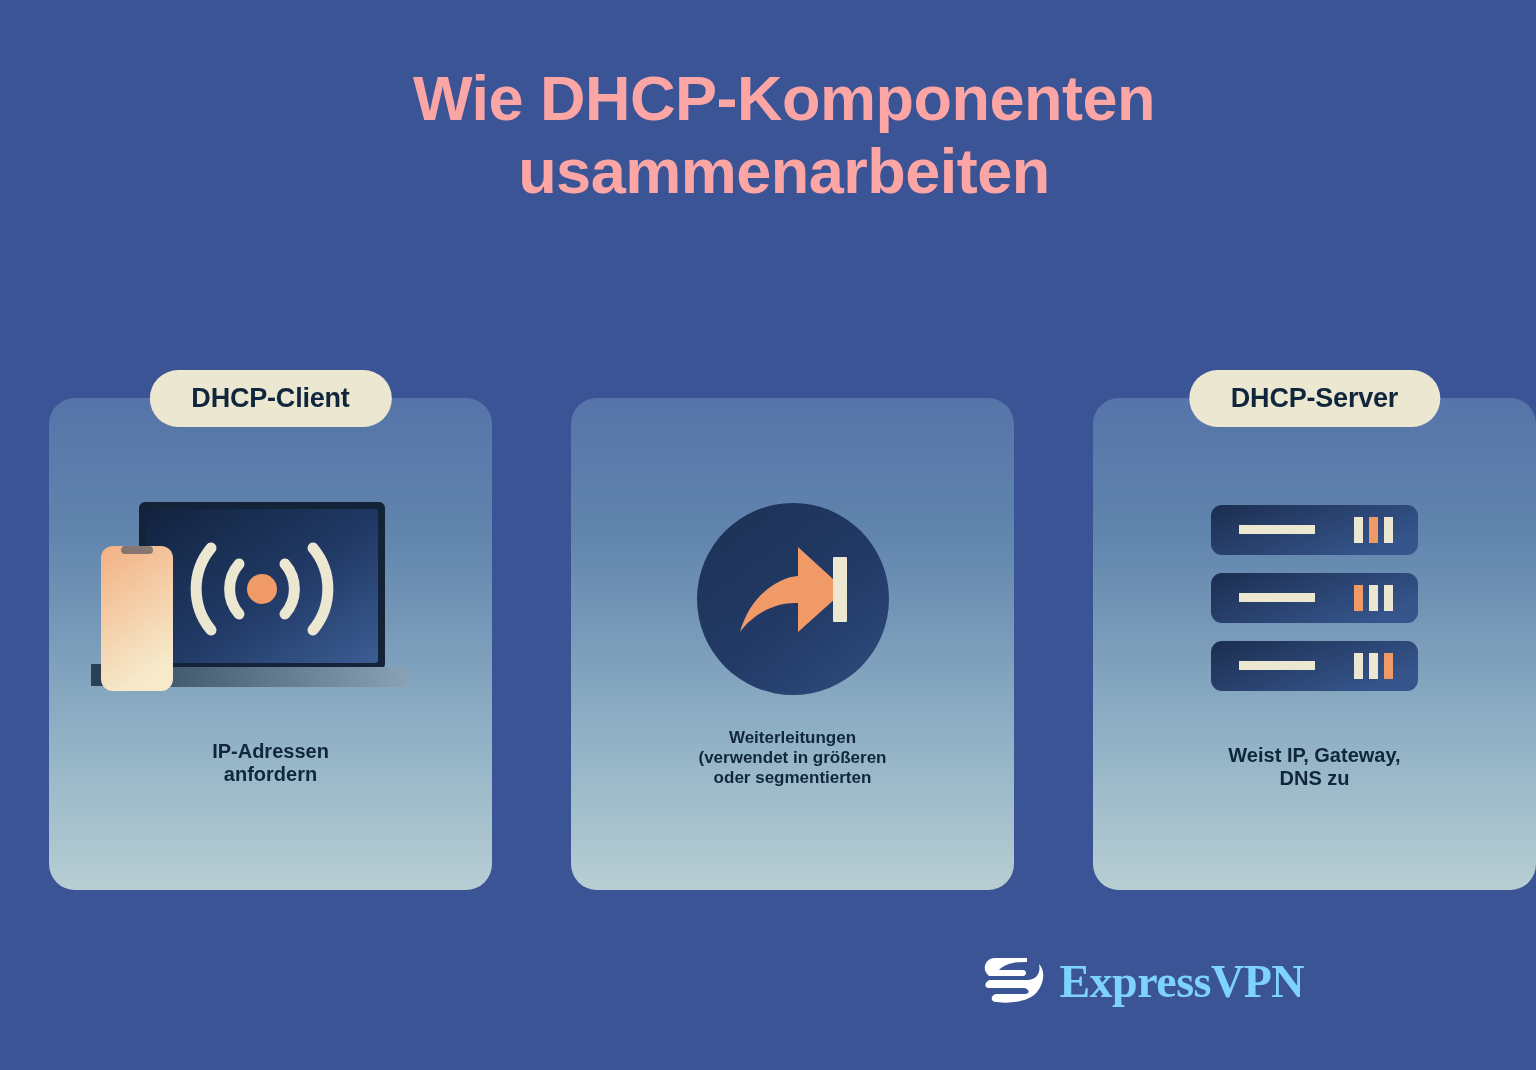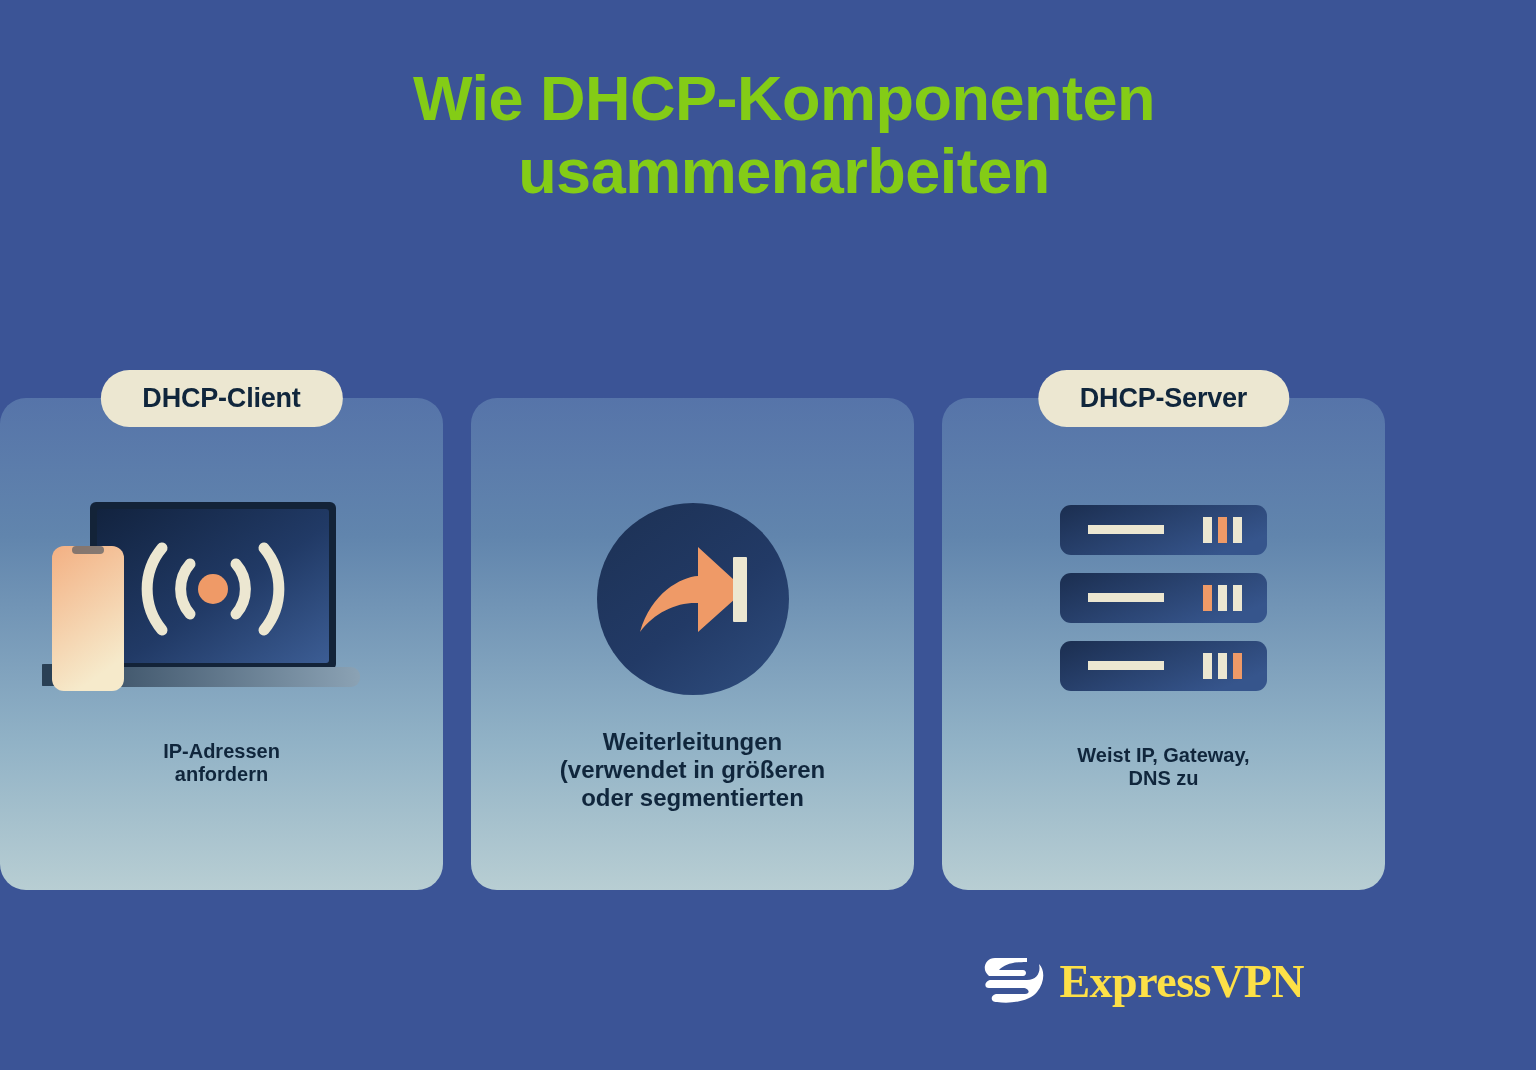--- a/index.html
+++ b/index.html
@@ -18,38 +18,38 @@
 
   
   .title-wrap {
     position: absolute;
     top: 62px;
     left: 0;
     width: 1536px;
     text-align: center;
   }
   .title-line {
-    color: #84cc16;
+    color: #fca5a5;
     font-size: 63px;
     font-weight: bold;
     line-height: 1.16;
     letter-spacing: -0.5px;
     padding-left: 32px;
   }
 
   
   .cards {
     position: absolute;
     top: 398px;
     left: 0;
     width: 1536px;
     height: 492px;
     display: flex;
-    justify-content: flex-start;
-    gap: 28px;
+    justify-content: flex-end;
+    gap: 79px;
   }
 
   .card {
     position: relative;
     width: 443px;
     height: 492px;
     border-radius: 26px;
     background: linear-gradient(to bottom, #5674a9 0%, #6185ad 28%, #91b2c6 70%, #b8ced3 100%);
     display: flex;
     flex-direction: column;
@@ -84,34 +84,34 @@
 
   .caption {
     color: #10263c;
     font-size: 20px;
     font-weight: bold;
     line-height: 1.17;
     text-align: center;
     padding: 0 18px;
   }
   .cap-client { margin-top: 36px; }
-  .cap-relay  { margin-top: 24px; font-size: 24px; }
+  .cap-relay  { margin-top: 24px; font-size: 17px; }
   .cap-server { margin-top: 40px; }
 
   
   .logo {
     position: absolute;
     right: 232px;
     bottom: 62px;
     display: flex;
     align-items: center;
     gap: 14px;
   }
   .logo-word {
-    color: #fde047;
+    color: #7dd3fc;
     font-family: "Liberation Serif", serif;
     font-size: 46px;
     font-weight: bold;
     letter-spacing: -0.5px;
   }
 </style>
 </head>
 <body>
 
 <div class="title-wrap">

